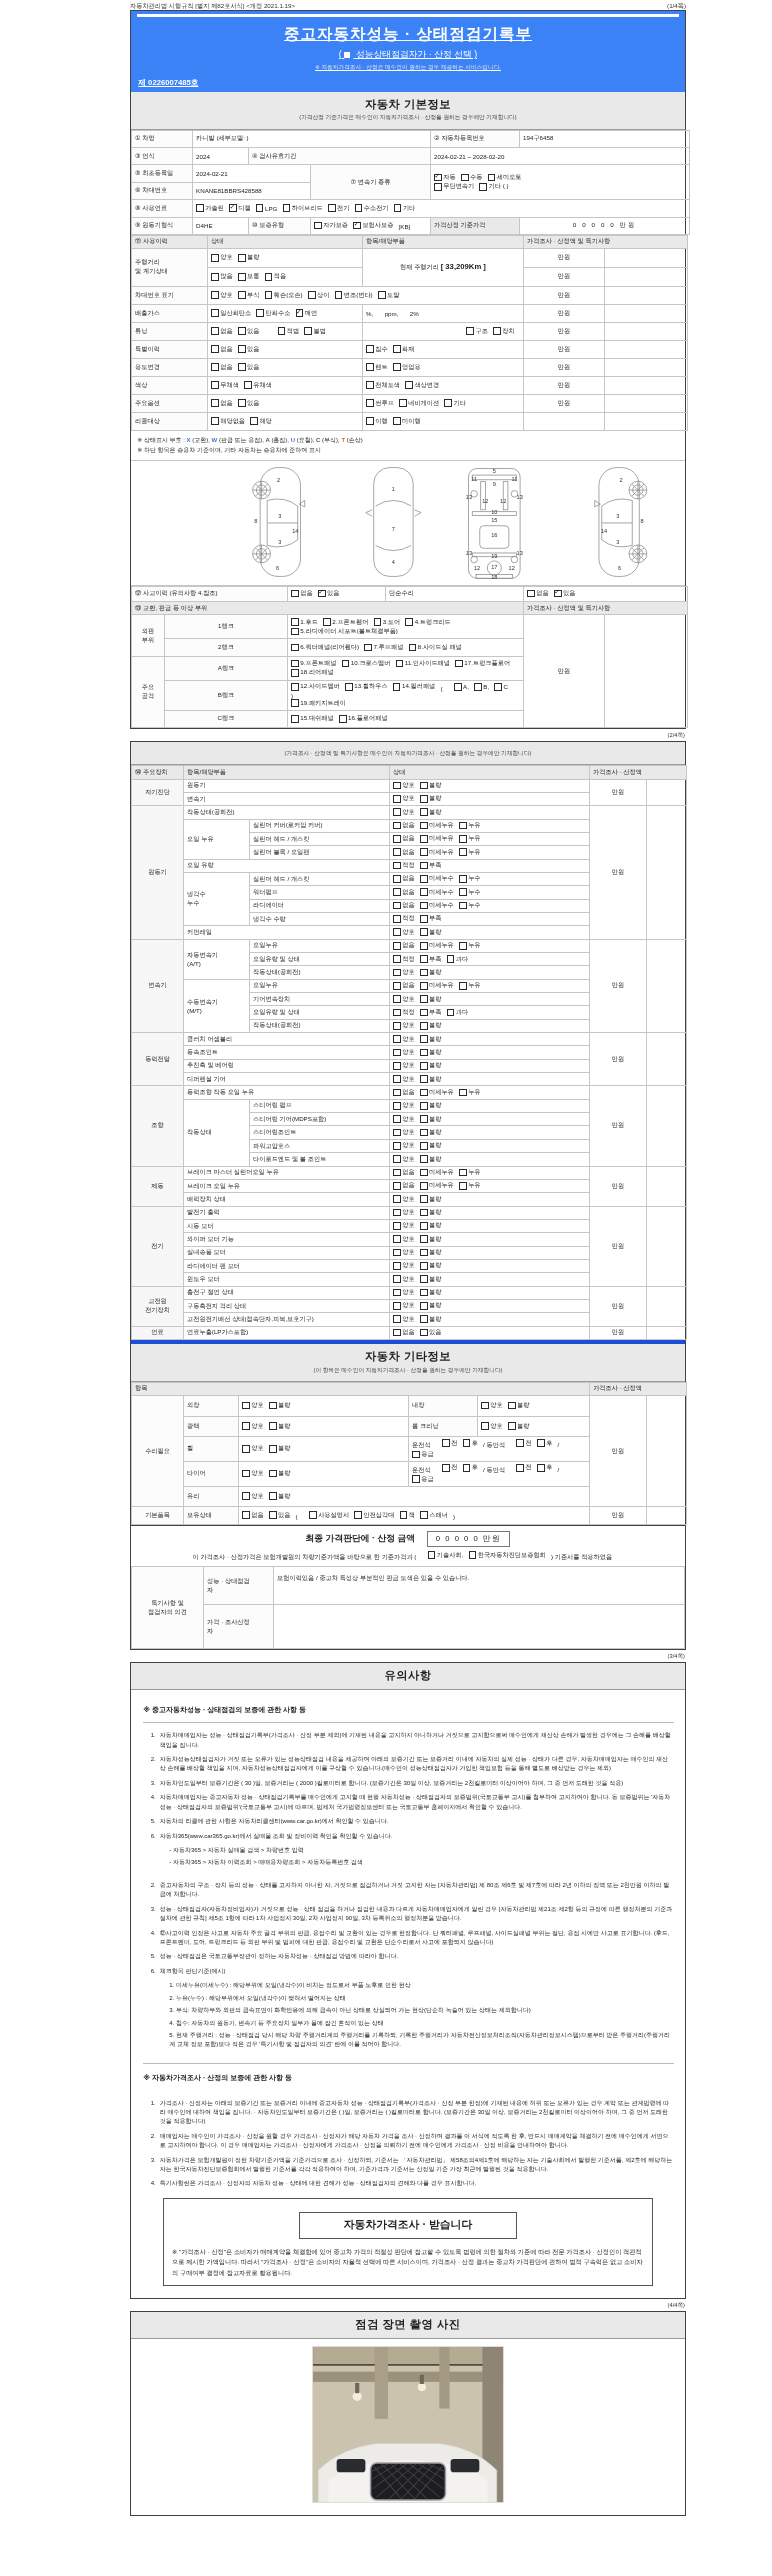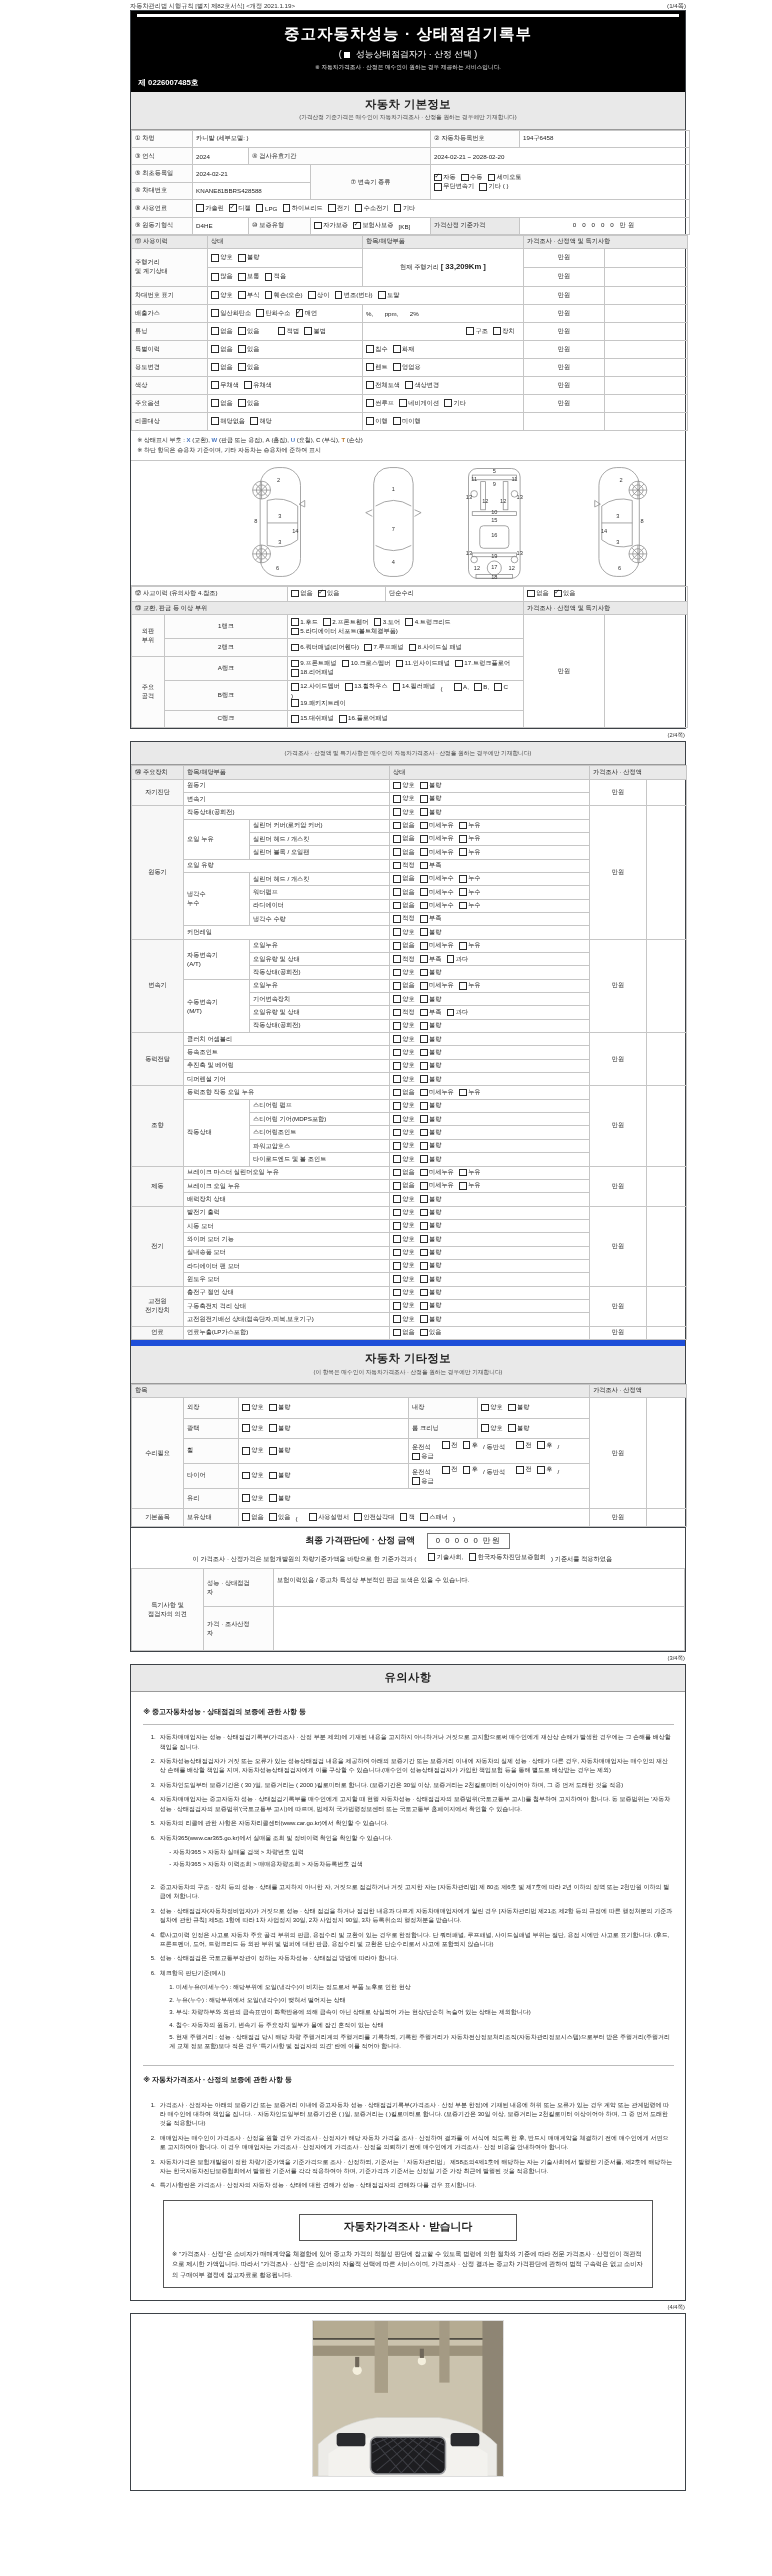--- a/index.html
+++ b/index.html
@@ -3,21 +3,21 @@
 <meta charset="utf-8">
 <style>
   html,body{margin:0;padding:0;background:#fff;}
   body{width:773px;height:2576px;overflow:hidden;font-family:"Liberation Sans","DejaVu Sans",sans-serif;color:#222;}
   #canvas{position:relative;width:773px;height:2576px;background:#fff;}
   .col{position:absolute;left:130px;width:556px;}
   .metaline{position:absolute;top:2.1px;left:130px;width:556px;font-size:6.2px;color:#333;display:flex;justify-content:space-between;}
   .pgmark{font-size:5.7px;color:#333;text-align:right;padding:1px 1px 1px 0;}
   .sheet{border:1.5px solid #3d4247;background:#fff;margin-bottom:2.1px;}
   
-  .darkhdr{background:#000000;color:#fff;padding:3.1px 5.2px 0 5.2px;}
+  .darkhdr{background:#3b82f6;color:#fff;padding:3.1px 5.2px 0 5.2px;text-decoration:underline;}
   .darkhdr .strip{height:2.6px;background:#fff;margin:0 1px 7.2px 1px;}
   .dh-title{text-align:center;font-size:15.5px;font-weight:bold;letter-spacing:1px;}
   .dh-sub{text-align:center;font-size:8.8px;margin-top:4.1px;}
   .dh-sub .fillbox{display:inline-block;width:6.2px;height:6.2px;background:#fff;margin:0 3.1px -0.5px 0;}
   .dh-note{text-align:center;font-size:5.7px;color:#e8e8e8;margin-top:3.1px;}
   .dh-doc{font-size:7.7px;font-weight:bold;padding:5.2px 2.1px 4.1px 2.1px;}
   
   .sec-title{background:#e9e9e9;border-bottom:0.5px solid #9a9a9a;text-align:center;padding:5.2px 0 6.2px 0;}
   .sec-title .t{font-size:11.3px;font-weight:bold;letter-spacing:0.5px;}
   .sec-title .s{font-size:5.7px;color:#444;margin-top:2.6px;}
@@ -1121,21 +1121,21 @@
                 </span><span class="cbw">
                   <span class="cb"></span>
                   <span class="cl">있음</span>
                 </span></td>
               <td class="price-c" rowspan="1">만원</td>
               <td rowspan="1"></td>
             </tr>
           </tbody>
       </table>
 
-      <div class="sec-title" style="border-top:6px solid #1d4ed8;">
+      <div class="sec-title" style="border-top:4px solid #1d4ed8;">
         <div class="t">자동차 기타정보</div>
         <div class="s">(이 항목은 매수인이 자동차가격조사 · 산정을 원하는 경우에만 기재합니다)</div>
       </div>
       <table class="frm">
         <colgroup>
             <col style="width:52px">
             <col style="width:55px">
             <col style="width:170px">
             <col style="width:69px">
             <col style="width:112px">
@@ -1395,20 +1395,23 @@
         <div class="defbox">
           <div class="defbox-title">자동차가격조사 · 받습니다</div>
           <div class="defbox-text">※ "가격조사 · 산정"은 소비자가 매매계약을 체결함에 있어 중고차 가격의 적절성 판단에 참고할 수 있도록 법령에 의한 절차와 기준에 따라 전문 가격조사 · 산정인이 객관적으로 제시한 가액입니다. 따라서 "가격조사 · 산정"은 소비자의 자율적 선택에 따른 서비스이며, 가격조사 · 산정 결과는 중고차 가격판단에 관하여 법적 구속력은 없고 소비자의 구매여부 결정에 참고자료로 활용됩니다.</div>
         </div>
       </div>
     </div>
 
     <div class="pgmark">(4/4쪽)</div>
 
     <div class="sheet">
+      <div class="sec-title">
+        <div class="t">점검 장면 촬영 사진</div>
+      </div>
       <div class="photo-area">
 
         <svg class="photo" width="190" height="155" viewBox="0 0 370 302">
           <rect width="370" height="302" fill="#cbc3ae"></rect>
           <rect x="0" y="0" width="370" height="36" fill="#b3a audio88"></rect>
           <rect x="0" y="0" width="370" height="34" fill="#b5ab92"></rect>
           <rect x="0" y="48" width="370" height="20" fill="#9c927c"></rect>
           <rect x="120" y="0" width="26" height="140" fill="#a99f88"></rect>
           <rect x="246" y="0" width="20" height="120" fill="#a49a84"></rect>
           <rect x="330" y="0" width="40" height="302" fill="#8e8574"></rect>

